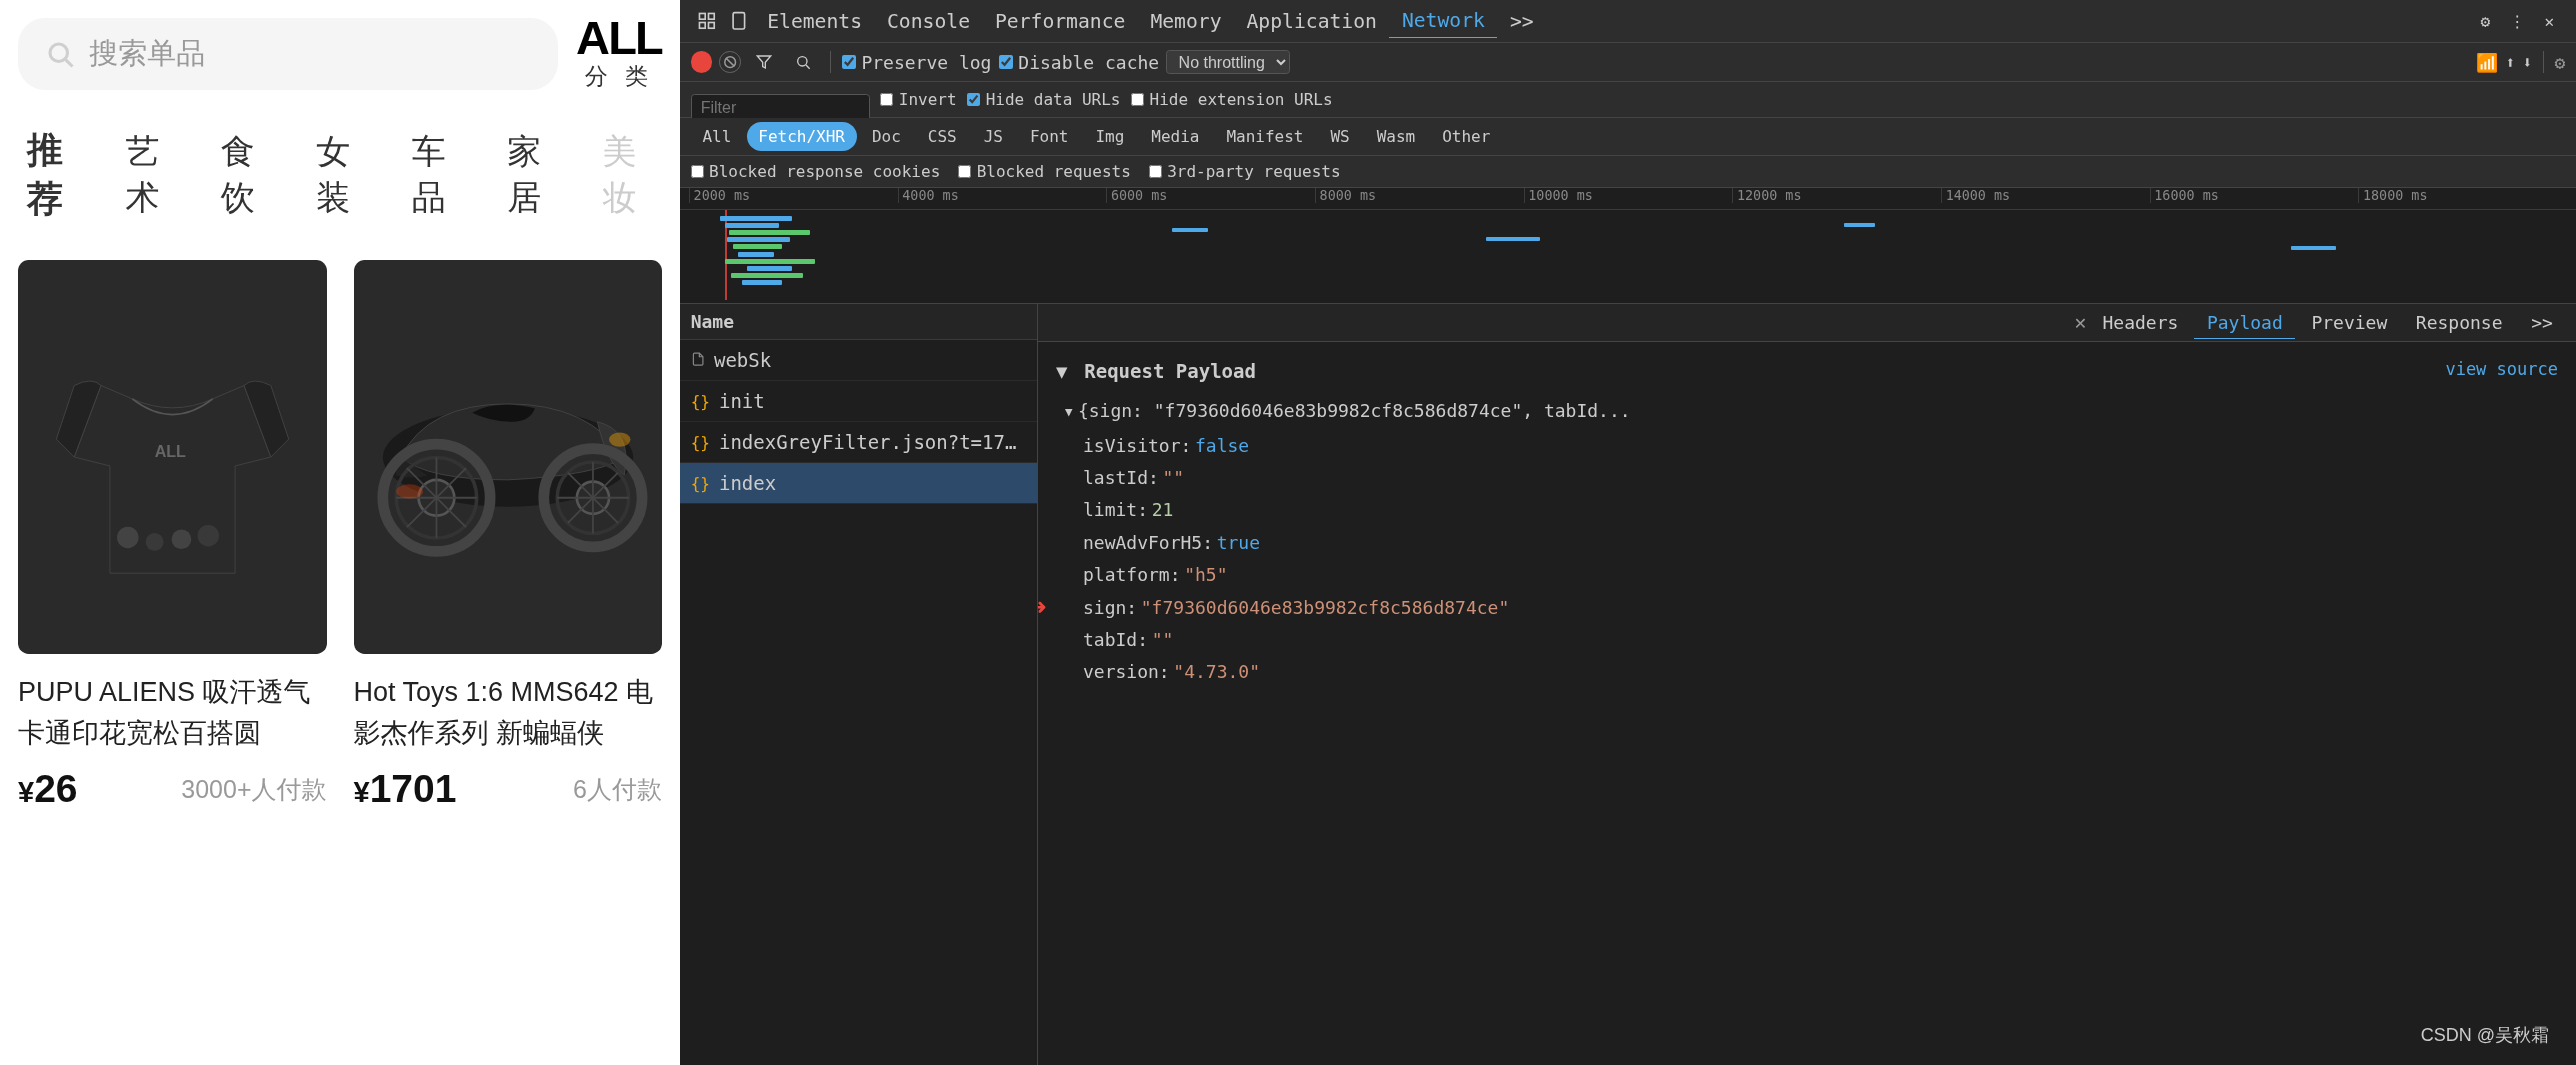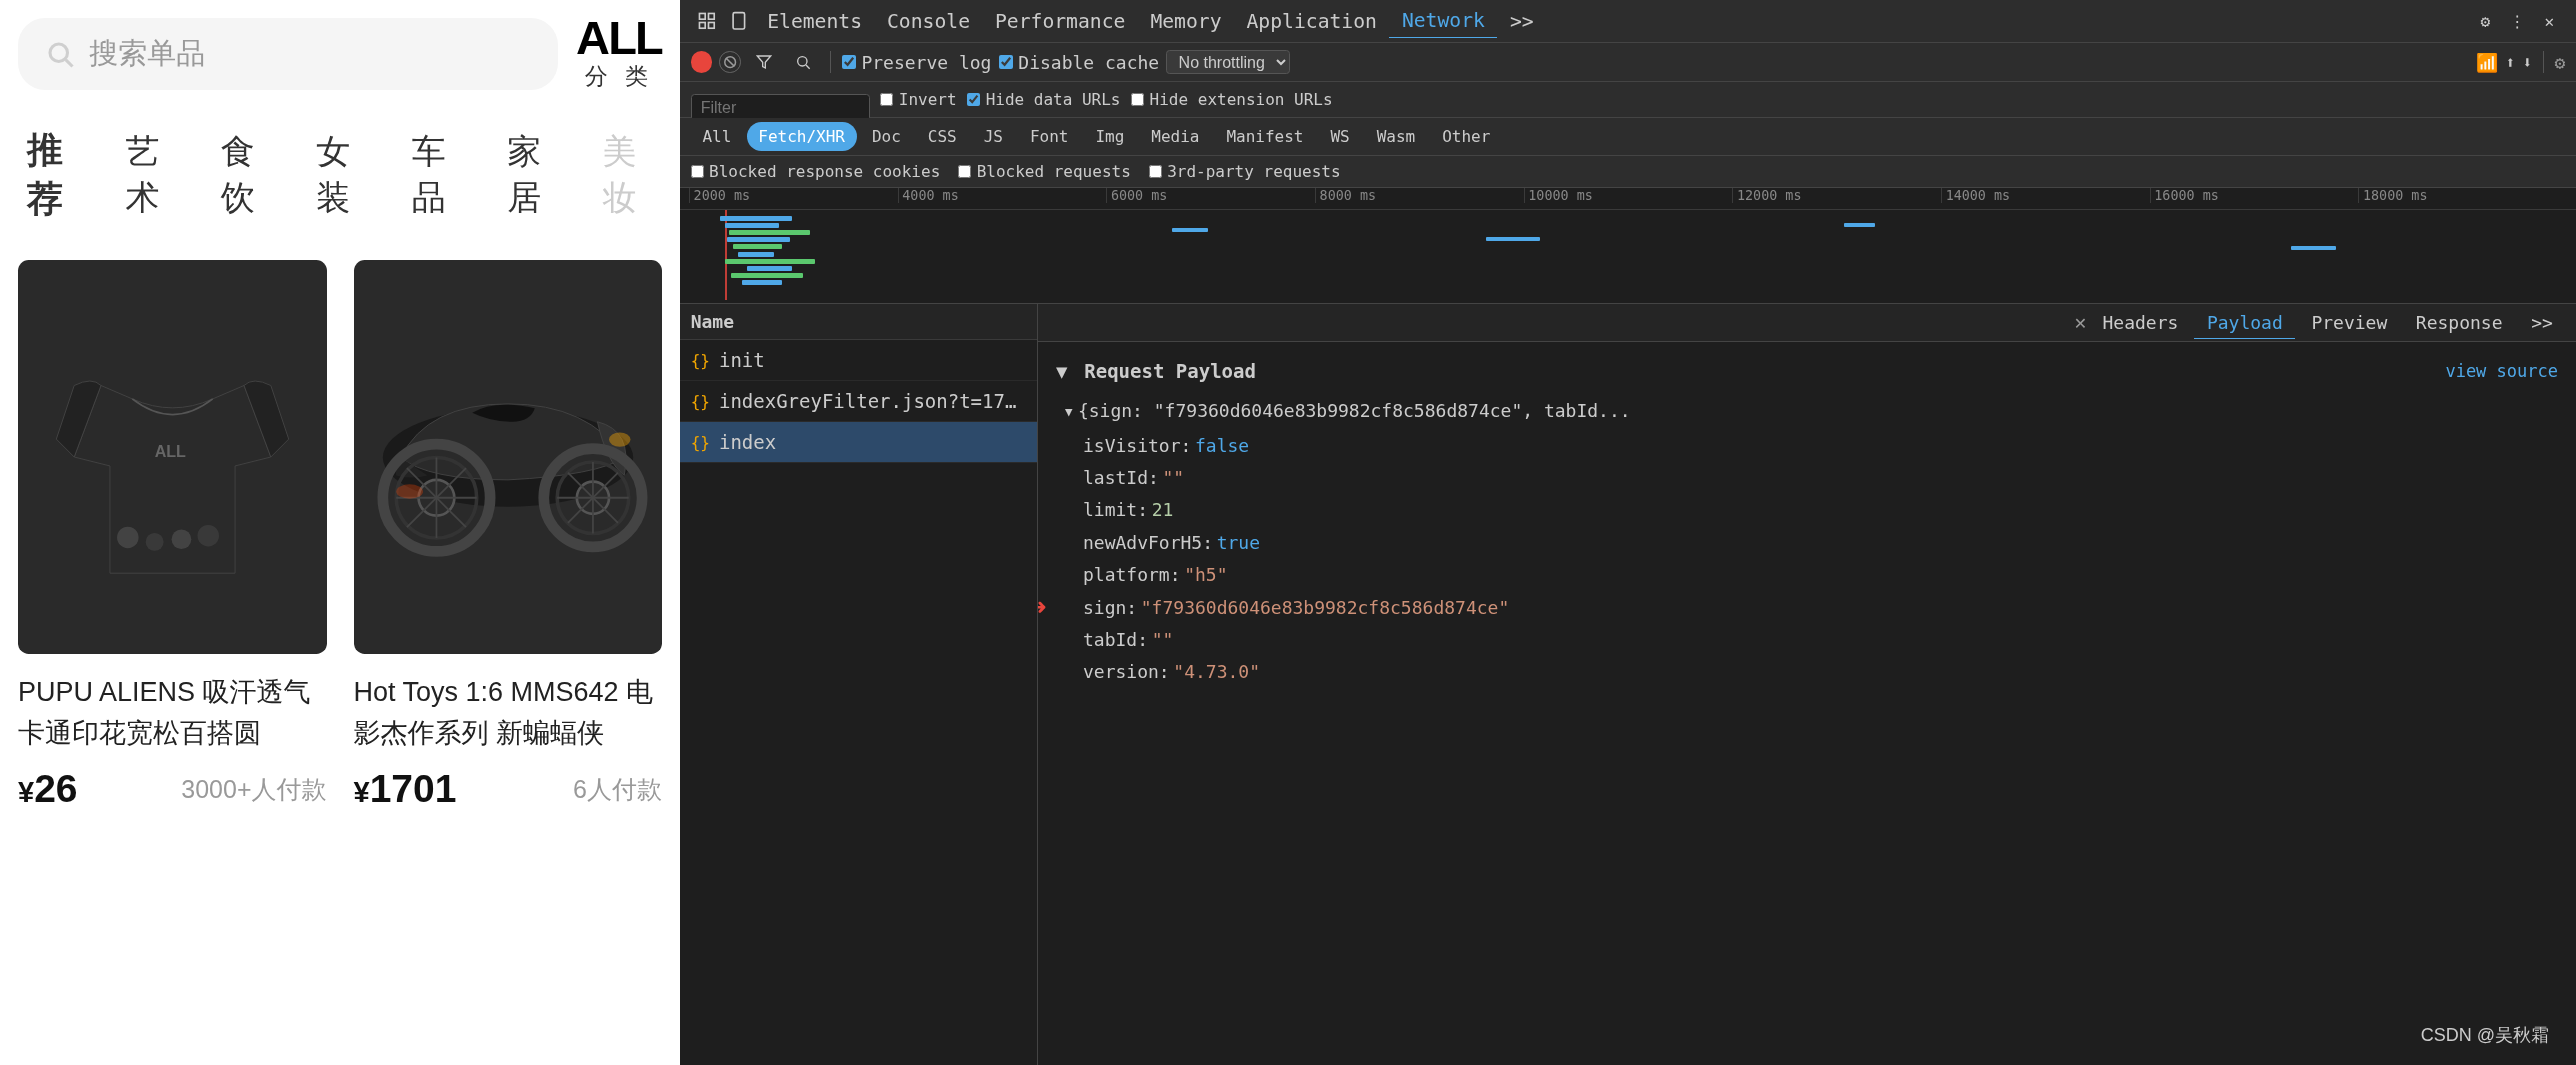--- a/index.html
+++ b/index.html
@@ -450,21 +450,21 @@
       font-size: 18px;
       line-height: 1.6;
     }
 
     .payload-section-title {
       color: #ccc;
       font-weight: 700;
       font-size: 19px;
       margin-bottom: 10.7px;
       display: flex;
-      align-items: center;
+      align-items: flex-start;
       justify-content: space-between;
     }
 
     .view-source-link {
       color: #4fa8e8;
       font-size: 17px;
       cursor: pointer;
       font-weight: 400;
     }
 
@@ -812,20 +812,29 @@
     </div>
   </div>
 
   <div class="main-content">
 
     <div class="request-list">
       <div class="request-list-header">
         <span>Name</span>
       </div>
 
+      <div class="request-item">
+        <span class="request-icon" style="font-size:16px;color:#888;">
+          <svg width="14.3" height="14.3" viewBox="0 0 24 24" fill="none" stroke="#888" stroke-width="2">
+            <path d="M14 2H6a2 2 0 0 0-2 2v16a2 2 0 0 0 2 2h12a2 2 0 0 0 2-2V8z"></path>
+            <polyline points="14 2 14 8 20 8"></polyline>
+          </svg>
+        </span>
+        <span class="request-name">webSk</span>
+      </div>
 
       <div class="request-item">
         <span class="request-icon orange" style="font-size:16px;">{}</span>
         <span class="request-name">init</span>
       </div>
 
       <div class="request-item">
         <span class="request-icon orange" style="font-size:16px;">{}</span>
         <span class="request-name">indexGreyFilter.json?t=1713495737136</span>
       </div>

